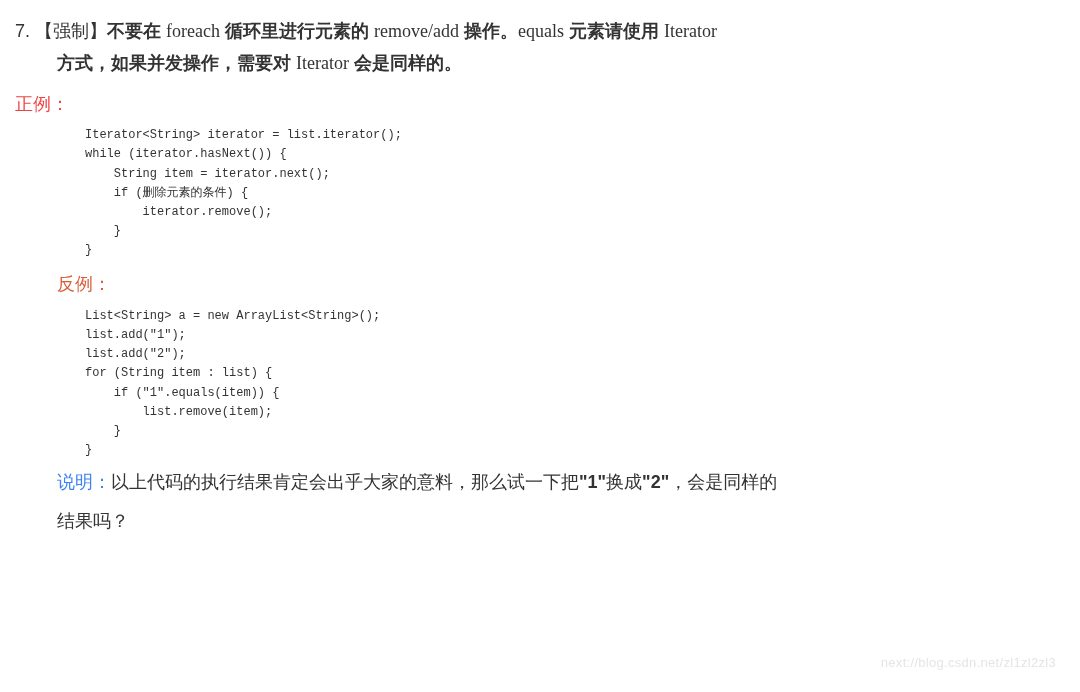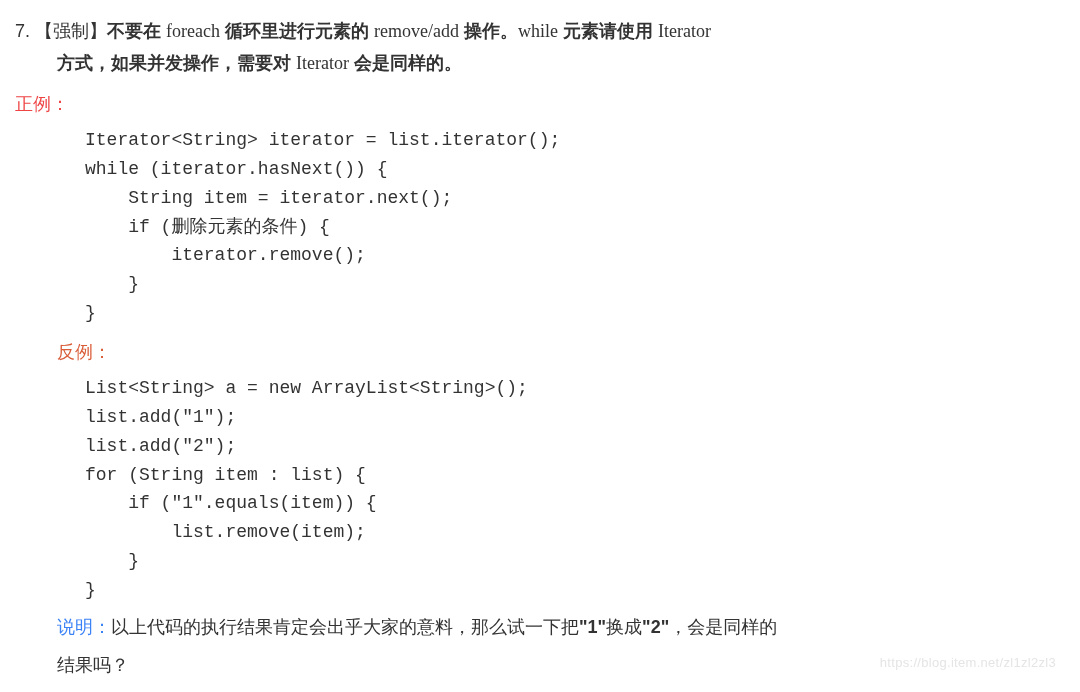--- a/index.html
+++ b/index.html
@@ -50,21 +50,21 @@
       margin-bottom: 4px;
     }
     .note-label {
       color: #3b82f6;
       display: inline;
     }
     .code-block {
       font-family: "Consolas", "Monaco", "Courier New", monospace;
       white-space: pre;
       margin-left: 70px;
-      font-size: 18px;
+      font-size: 12px;
       line-height: 1.6;
       color: #333333;
       margin-top: 6px;
       margin-bottom: 6px;
     }
     .note-section {
       margin-left: 42px;
       margin-top: 6px;
     }
     .note-text {
@@ -82,21 +82,21 @@
       font-size: 13px;
       font-family: Arial, sans-serif;
       letter-spacing: 0.3px;
     }
   </style>
 </head>
 <body>
 
 <div class="rule-header">
   <span class="item-number">7.</span>
-  <span class="rule-tag">【强制】</span><span class="rule-text">不要在 </span><span class="mono">foreach</span><span class="rule-text"> 循环里进行元素的 </span><span class="mono">remove/add</span><span class="rule-text"> 操作。</span><span class="mono">while</span><span class="rule-text"> 元素请使用 </span><span class="mono">Iterator</span>
+  <span class="rule-tag">【强制】</span><span class="rule-text">不要在 </span><span class="mono">foreach</span><span class="rule-text"> 循环里进行元素的 </span><span class="mono">remove/add</span><span class="rule-text"> 操作。</span><span class="mono">equals</span><span class="rule-text"> 元素请使用 </span><span class="mono">Iterator</span>
 </div>
 
 <div class="rule-line2">
   <span class="rule-text">方式，如果并发操作，需要对 </span><span class="mono">Iterator</span><span class="rule-text"> 会是同样的。</span>
 </div>
 
 <div class="positive-label">正例：</div>
 
 <div class="code-block">Iterator&lt;String&gt; iterator = list.iterator();
 while (iterator.hasNext()) {
@@ -117,13 +117,13 @@
     }
 }</div>
 
 <div class="note-section">
   <span class="note-label">说明：</span><span class="note-text">以上代码的执行结果肯定会出乎大家的意料，那么试一下把</span><span class="bold-quote">"1"</span><span class="note-text">换成</span><span class="bold-quote">"2"</span><span class="note-text">，会是同样的</span>
 </div>
 <div class="note-section">
   <span class="note-text">结果吗？</span>
 </div>
 
-<div class="watermark">https://blog.item.net/zl1zl2zl3</div>
+<div class="watermark">next://blog.csdn.net/zl1zl2zl3</div>
 
 </body></html>

